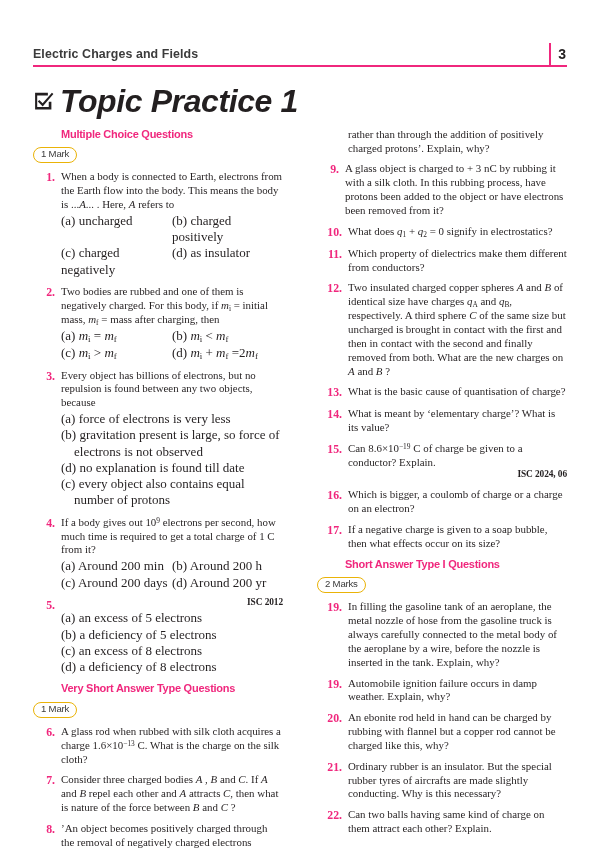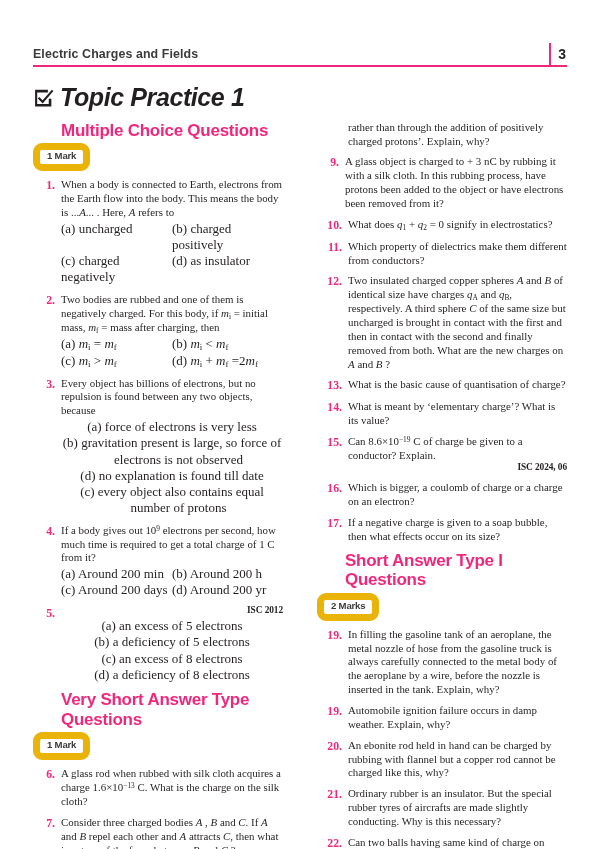--- a/index.html
+++ b/index.html
@@ -66,21 +66,21 @@
     width: 21px;
     height: 21px;
     margin-right: 6px;
     flex: 0 0 auto;
     display: block;
   }
   .topic-text {
     font-family: "Liberation Sans", sans-serif;
     font-style: italic;
     font-weight: bold;
-    font-size: 25px;
+    font-size: 32px;
     letter-spacing: -0.4px;
     color: #231f20;
     line-height: 1;
   }
 
   
   .cols {
     display: flex;
     margin-top: 11px;
     align-items: flex-start;
@@ -91,34 +91,34 @@
   }
   .col.right {
     margin-left: 34px;
     padding-top: 0px;
   }
 
   
   .sec-head {
     font-family: "Liberation Sans", sans-serif;
     font-weight: bold;
-    font-size: 17px;
+    font-size: 11px;
     letter-spacing: -0.25px;
     color: #f0277d;
     line-height: 1.15;
     margin-bottom: 3px;
     padding-left: 28px;
   }
   .marks-badge {
     display: inline-block;
-    border: 7px solid #eab308;
+    border: 1px solid #eab308;
     border-radius: 9px;
     padding: 0px 7px 1px 7px;
     font-family: "Liberation Sans", sans-serif;
-    font-weight: bold;
+    font-weight: normal;
     font-size: 9.6px;
     letter-spacing: -0.2px;
     color: #3b3b3b;
     line-height: 1.35;
     margin-bottom: 7px;
   }
 
   
   .qlist { margin: 0; padding: 0; }
   .q {
@@ -158,21 +158,21 @@
     margin-top: 1px;
   }
   .opt-row {
     display: flex;
   }
   .opt {
     font-size: 13px;
     line-height: 1.25;
   }
   .opt.half { flex: 0 0 50%; }
-  .opt.full { display: block; text-align: center; }
+  .opt.full { display: block; }
   .opt-hang {
     display: block;
     padding-left: 13px;
     text-indent: -13px;
   }
 
   em.it { font-style: italic; }
   sub { font-size: 0.68em; vertical-align: -0.22em; }
   sup { font-size: 0.68em; vertical-align: 0.42em; }
 </style>

